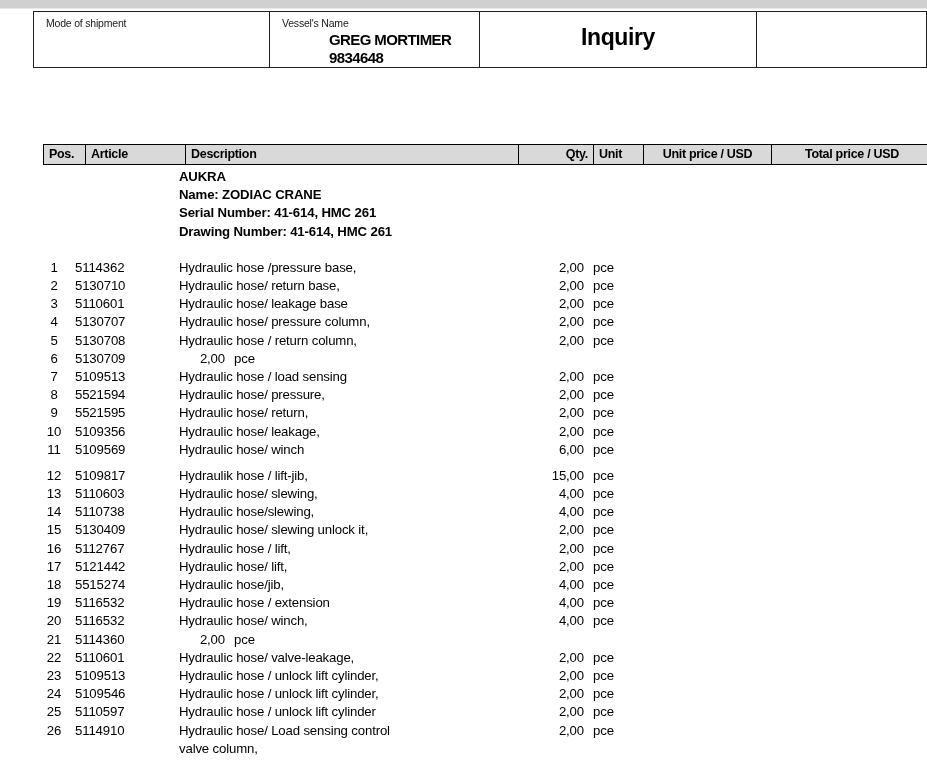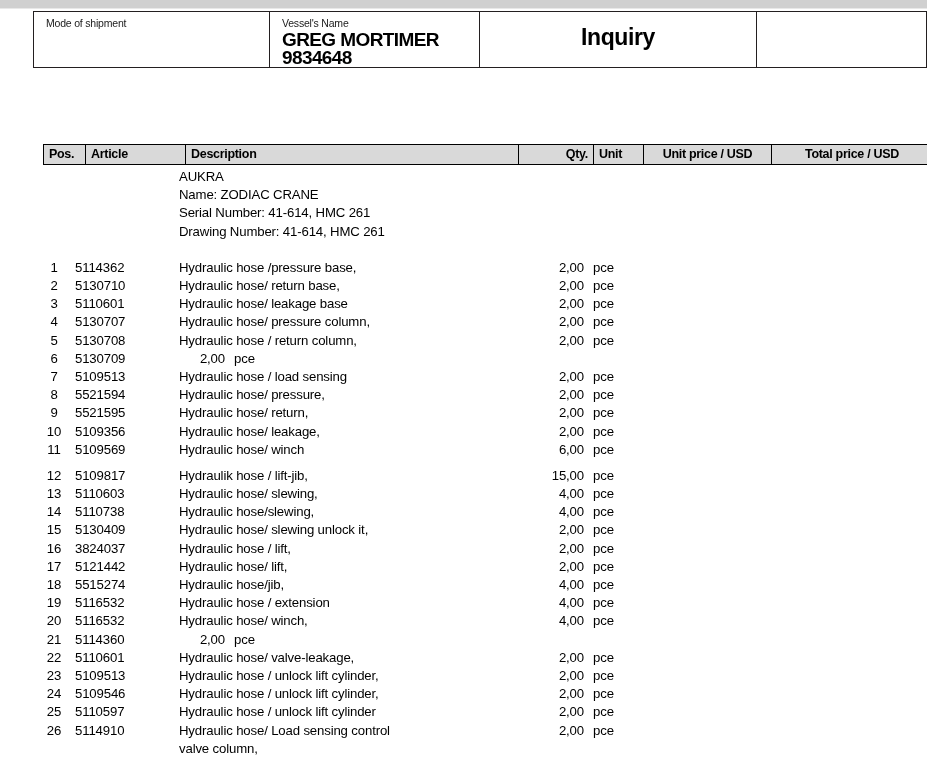--- a/index.html
+++ b/index.html
@@ -46,26 +46,27 @@
   .hdr-cell-inner {
     padding: 5px 0 0 12px;
   }
   .hdr-label {
     font-size: 10.5px;
     line-height: 13px;
     letter-spacing: -0.2px;
     color: #1a1a1a;
   }
   .hdr-value {
-    font-size: 19px;
+    font-size: 15px;
     font-weight: bold;
     line-height: 18px;
     letter-spacing: -0.6px;
     margin-top: 1px;
     color: #000000;
+    margin-left: 47px;
   }
   .hdr-title {
     font-size: 23px;
     font-weight: bold;
     text-align: center;
     letter-spacing: -0.4px;
     padding-top: 12px;
   }
 
   
@@ -105,20 +106,21 @@
     top: 168px;
     width: 889px;
     font-size: 13.2px;
     line-height: 18.2px;
     letter-spacing: -0.15px;
   }
 
   .machine-block {
     margin-left: 146px;
     margin-bottom: 8px;
+    font-weight: bold;
   }
   .machine-line {
     white-space: nowrap;
   }
 
   .line-rows {
     margin-top: 18px;
   }
   .line-row {
     display: flex;
@@ -376,21 +378,21 @@
         <div class="cell-desc">
           <div>Hydraulic hose/ slewing unlock it,</div>
         </div>
         <div class="cell-qty">2,00</div>
         <div class="cell-unit">pce</div>
         <div class="cell-price"></div>
         <div class="cell-total"></div>
       </div>
       <div class="line-row">
         <div class="cell-pos">16</div>
-        <div class="cell-art">3824037</div>
+        <div class="cell-art">5112767</div>
         <div class="cell-desc">
           <div>Hydraulic hose / lift,</div>
         </div>
         <div class="cell-qty">2,00</div>
         <div class="cell-unit">pce</div>
         <div class="cell-price"></div>
         <div class="cell-total"></div>
       </div>
       <div class="line-row">
         <div class="cell-pos">17</div>

